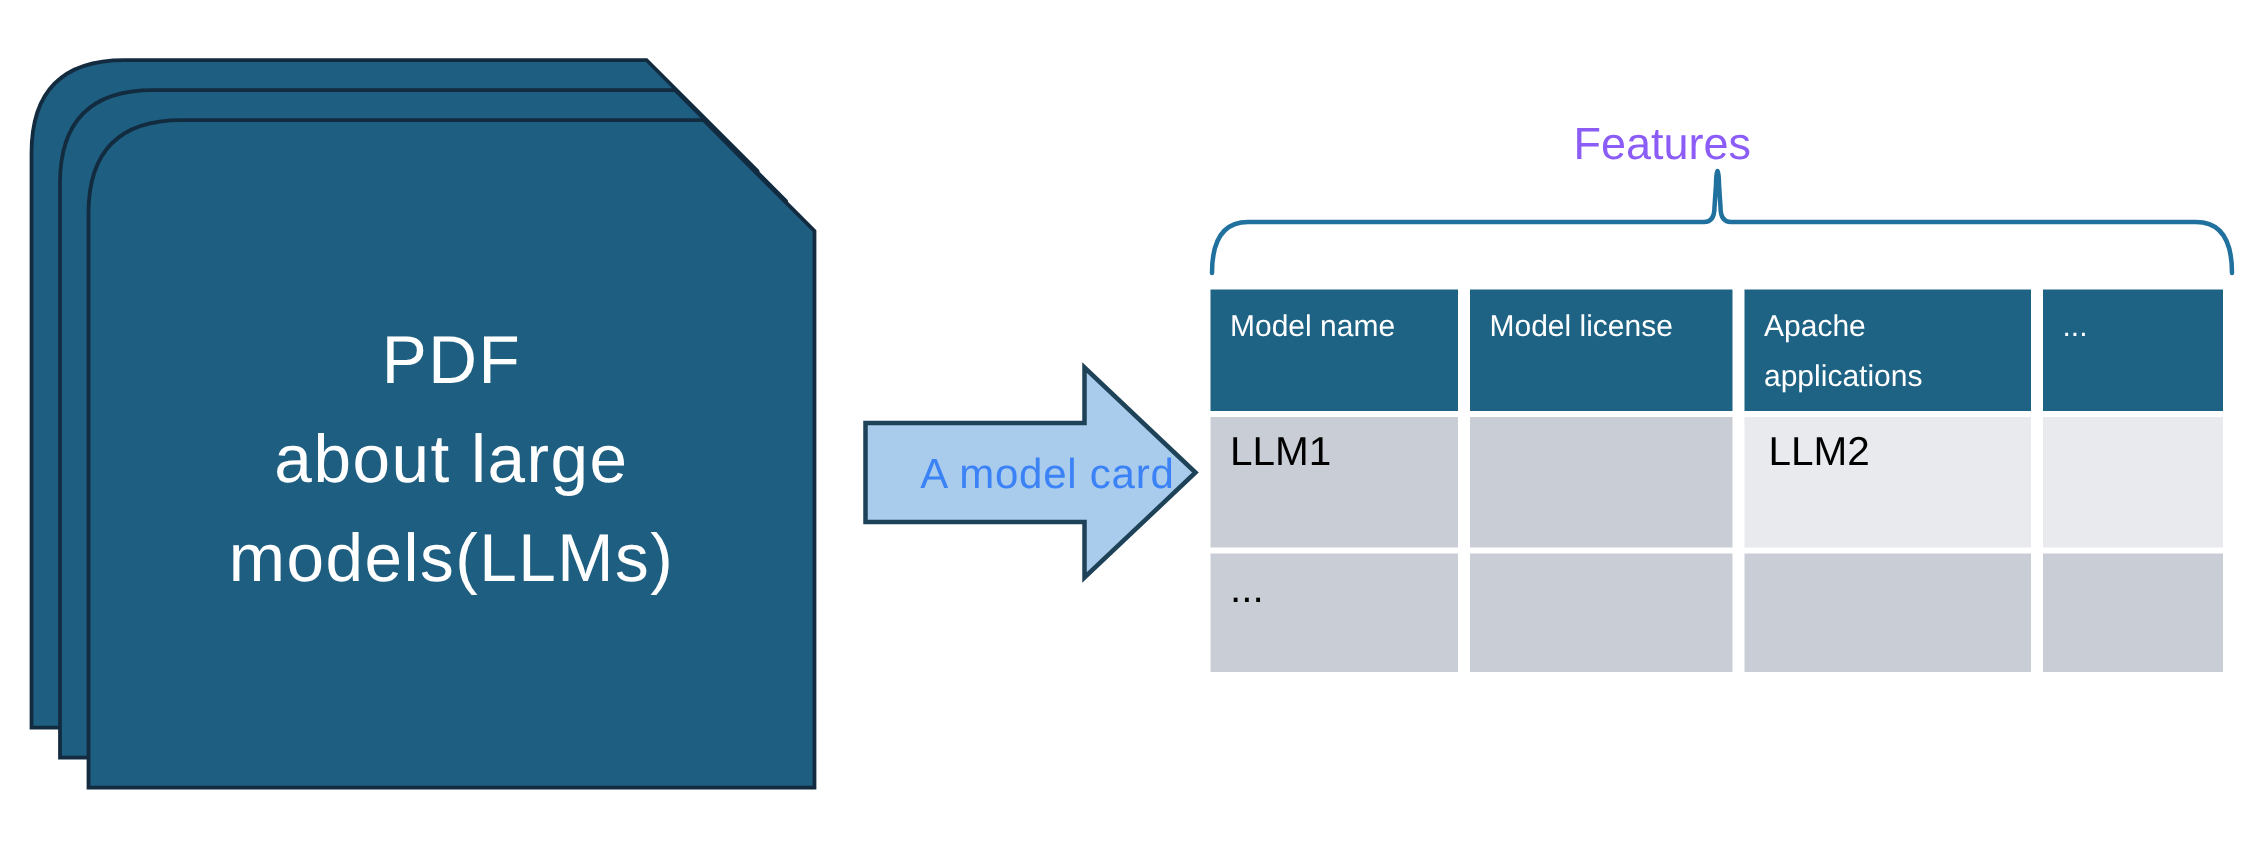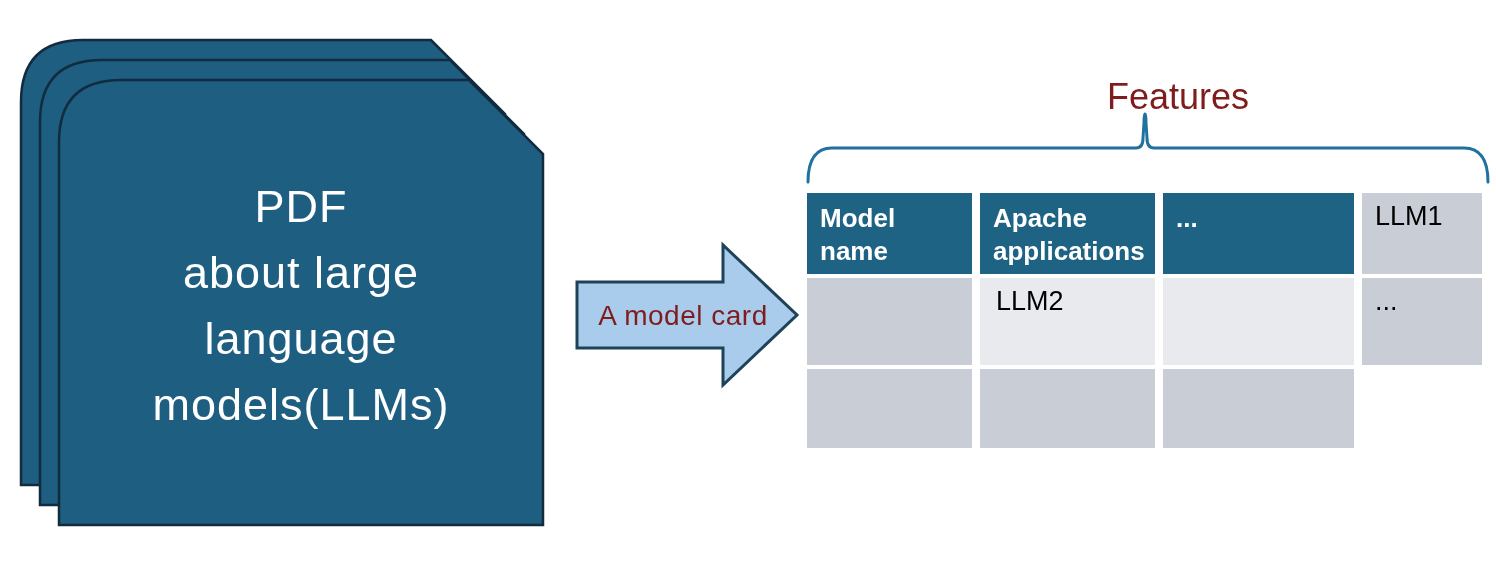--- a/index.html
+++ b/index.html
@@ -37,56 +37,56 @@
     font-weight: 300;
     letter-spacing: 1px;
     text-align: center;
   }
 
   
   .arrow-label {
     position: absolute;
     left: 583px; top: 300px;
     width: 200px;
-    text-align: center;
-    color: #7f1d1d;
+    text-align: right;
+    color: #3b82f6;
     font-size: 28px;
     line-height: 31px;
     letter-spacing: 0.5px;
     white-space: nowrap;
   }
 
   
   .features-label {
     position: absolute;
     left: 1049px; top: 81px;
     width: 200px;
-    text-align: right;
-    color: #7f1d1d;
-    font-size: 36px;
+    text-align: left;
+    color: #8b5cf6;
+    font-size: 30px;
     line-height: 32px;
   }
 
   
   .feature-table {
     position: absolute;
     left: 807px; top: 193px;
     display: grid;
     grid-template-columns: 165px 175px 191px 120px;
     grid-template-rows: 81px 87px 79px 45px;
     gap: 4px 8px;
   }
   .cell {
     overflow: hidden;
   }
   .cell.head {
     background: var(--header-bg, #1e6384);
     color: #ffffff;
-    font-weight: bold;
-    font-size: 26px;
+    font-weight: normal;
+    font-size: 20px;
     line-height: 33px;
     padding: 9px 12px 0 13px;
   }
   .cell.body {
     color: #000000;
     font-size: 27px;
     line-height: 34px;
     padding: 6px 12px 0 13px;
   }
   .cell.row-odd  { background: var(--row-odd-bg, #c9cdd6); }
@@ -106,31 +106,31 @@
     </g>
 
     <polygon points="577,282 723,282 723,245 797,315 723,385 723,348 577,348" style="fill:var(--arrow-fill,#a9cbec); stroke:var(--arrow-stroke,#1e4257); stroke-width:3;"></polygon>
 
     <path d="M 808,182 Q 808,148 832,148 L 1136,148 Q 1143,148 1143,138 L 1144,123 Q 1144,116 1145,114 Q 1146,116 1146,123 L 1147,138 Q 1147,148 1154,148 L 1464,148 Q 1488,148 1488,182" style="fill:none; stroke:var(--brace-color,#21719f); stroke-width:3; stroke-linecap:round; stroke-linejoin:round;"></path>
   </svg>
 
   <div class="doc-label">
     <div>PDF</div>
     <div>about large</div>
-    <div>language</div>
     <div>models(LLMs)</div>
   </div>
 
   <div class="arrow-label">A model card</div>
 
   <div class="features-label">Features</div>
 
   <div class="feature-table">
 
     <div class="cell head">Model name</div>
+    <div class="cell head">Model license</div>
     <div class="cell head">Apache applications</div>
     <div class="cell head">...</div>
 
     <div class="cell body row-odd">LLM1</div>
     <div class="cell body row-odd"></div>
 
     <div class="cell body row-even">LLM2</div>
     <div class="cell body row-even"></div>
 
     <div class="cell body row-odd">...</div>

